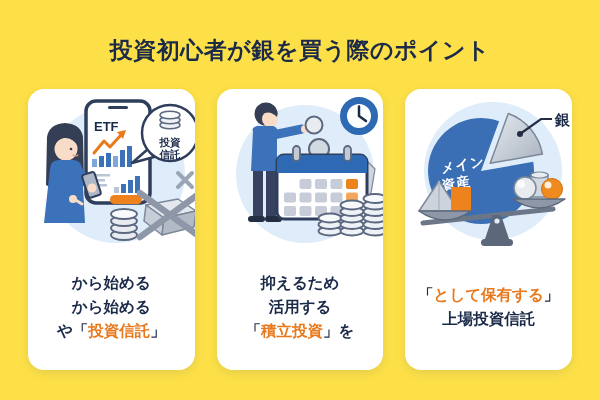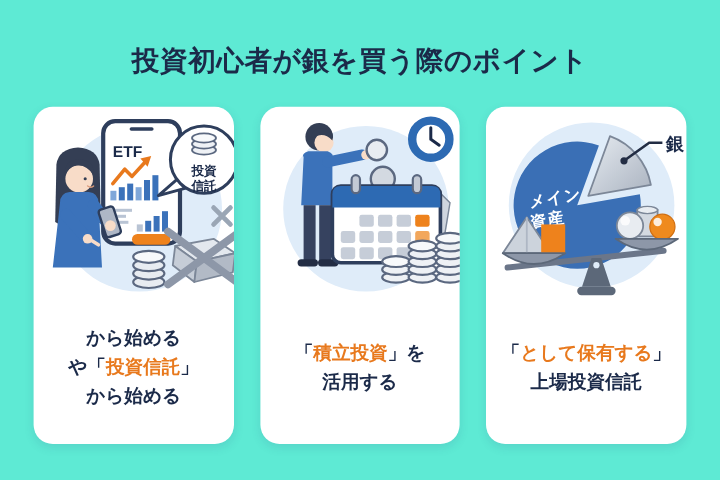--- a/index.html
+++ b/index.html
@@ -1,18 +1,18 @@
 <!DOCTYPE html>
 <html><head>
 <meta charset="utf-8">
 <style>
   *{margin:0;padding:0;box-sizing:border-box}
   html,body{width:600px;height:400px;overflow:hidden}
   body{background:#cde0f2;font-family:"Liberation Sans","DejaVu Sans",sans-serif}
-  .page{width:600px;height:400px;padding:30px 28px 0;background:#5eead4}
+  .page{width:600px;height:400px;padding:30px 28px 0;background:#fde047}
   .title{font-size:23px;font-weight:800;color:#1b2a49;text-align:center;letter-spacing:.5px;margin:5px 0 23px}
   .cards{display:flex;gap:22px;justify-content:center}
   .card{width:177px;height:281px;background:#fff;border-radius:16px;
         box-shadow:0 3px 8px rgba(40,70,120,.12);display:flex;flex-direction:column;overflow:hidden}
   .illo{width:177px;height:163px;flex:none}
   .illo svg{display:block}
   .caption{flex:1;display:flex;flex-direction:column;justify-content:center;align-items:center;
            text-align:center;font-weight:bold;font-size:15.5px;line-height:1.56;color:#1b2a49;padding-bottom:8px}
   .ln{display:block;white-space:nowrap}
   .seg{display:inline}
@@ -99,22 +99,22 @@
             <polygon points="136,129 168,122 166,138 134,146" fill="#b2bac6" stroke="#7c8798" stroke-width="1.5" stroke-linejoin="round"></polygon>
           </g>
           <g>
             <path d="M 112 104 L 172 148 M 172 104 L 112 148" stroke="#8d97a8" stroke-width="6.5" stroke-linecap="round"></path>
             <path d="M 150 84 L 164 98 M 164 84 L 150 98" stroke="#9aa6b5" stroke-width="4" stroke-linecap="round"></path>
           </g>
         </svg>
       </div>
       <p class="caption">
         <span class="ln"><span class="seg navy">から始める</span></span>
+        <span class="ln"><span class="seg navy">から始める</span></span>
         <span class="ln"><span class="seg navy">や「</span><span class="seg orange">投資信託</span><span class="seg navy">」</span></span>
-        <span class="ln"><span class="seg navy">から始める</span></span>
       </p>
     </section>
 
     <section class="card">
       <div class="illo">
         <svg viewBox="0 0 177 163" width="177" height="163">
           <circle cx="88" cy="85" r="69" fill="#dfecf9"></circle>
 
           <g>
             <circle cx="142" cy="27" r="15.5" fill="#ffffff" stroke="#2d6ab3" stroke-width="7"></circle>
@@ -171,22 +171,23 @@
             <ellipse cx="158" cy="142" rx="11.5" ry="4.5" fill="#eef1f5" stroke="#5b6880" stroke-width="1.8"></ellipse>
             <ellipse cx="158" cy="135.5" rx="11.5" ry="4.5" fill="#eef1f5" stroke="#5b6880" stroke-width="1.8"></ellipse>
             <ellipse cx="158" cy="129" rx="11.5" ry="4.5" fill="#eef1f5" stroke="#5b6880" stroke-width="1.8"></ellipse>
             <ellipse cx="158" cy="122.5" rx="11.5" ry="4.5" fill="#eef1f5" stroke="#5b6880" stroke-width="1.8"></ellipse>
             <ellipse cx="158" cy="116" rx="11.5" ry="4.5" fill="#eef1f5" stroke="#5b6880" stroke-width="1.8"></ellipse>
             <ellipse cx="158" cy="109.5" rx="11.5" ry="4.5" fill="#f7f9fb" stroke="#5b6880" stroke-width="1.8"></ellipse>
           </g>
         </svg>
       </div>
       <p class="caption">
+        <span class="ln"><span class="seg navy">抑えるため</span></span>
+        <span class="ln"><span class="seg navy">活用する</span></span>
         <span class="ln"><span class="seg navy">「</span><span class="seg orange">積立投資</span><span class="seg navy">」を</span></span>
-        <span class="ln"><span class="seg navy">活用する</span></span>
       </p>
     </section>
 
     <section class="card">
       <div class="illo">
         <svg viewBox="0 0 177 163" width="177" height="163">
           <defs>
             <linearGradient id="silverGrad" x1="0" y1="0" x2="1" y2="1">
               <stop offset="0" stop-color="#e6ebf1"></stop>
               <stop offset="1" stop-color="#a9b2bf"></stop>

